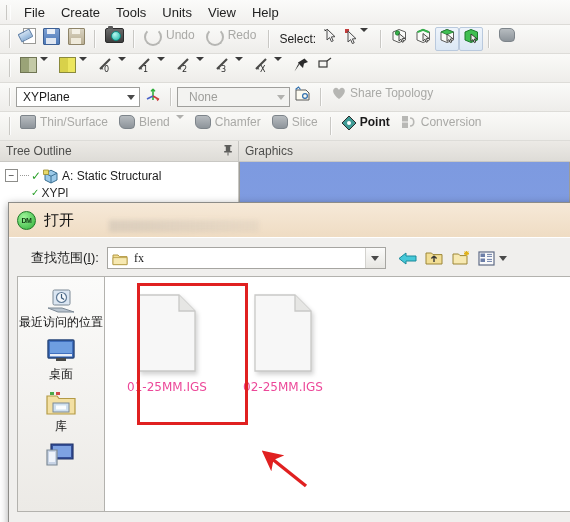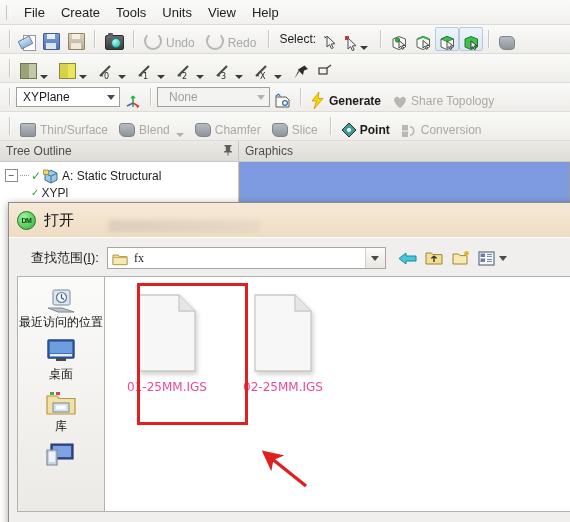--- a/index.html
+++ b/index.html
@@ -19,21 +19,21 @@
   .menubar .grip{width:3px;height:15px;border-left:1px solid #c8c7c3;
     border-right:1px solid #fdfdfd;margin-right:5px;}
   .menuitem{padding:2px 8px;font-size:13px;color:#222;white-space:nowrap;cursor:default;}
 
   
   .tbrow{display:flex;align-items:center;height:28px;
     background:linear-gradient(#fafaf8,#eeedea);
     border-bottom:1px solid #dddcd8;padding-left:4px;overflow:hidden;}
   .sep{width:1px;height:18px;background:#c9c8c4;
     border-right:1px solid #fcfcfc;margin:0 5px;flex:none;}
-  .tbbtn{display:flex;align-items:flex-end;height:22px;padding:0 3px;border:1px solid transparent;
+  .tbbtn{display:flex;align-items:flex-start;height:22px;padding:0 3px;border:1px solid transparent;
     border-radius:2px;flex:none;}
   .tbbtn.active{border:1px solid #b9c9dd;background:linear-gradient(#eef4fb,#dbe7f4);}
   .lbl{font-size:12px;margin:0 3px 0 4px;white-space:nowrap;}
   .lbl.dis{color:#a9a9a6;}
   .caret{width:0;height:0;border-left:4px solid transparent;border-right:4px solid transparent;
     border-top:4px solid #3b3b3b;margin:0 3px;flex:none;}
   .caret.dis{border-top-color:#b0b0ad;}
 
   
   .ico{position:relative;flex:none;}
@@ -360,21 +360,21 @@
         <svg width="17" height="16" viewBox="0 0 17 16">
           <rect x="2" y="4" width="8" height="6" fill="none" stroke="#3a3a38" stroke-width="1.2"></rect>
           <path d="M10 4 L14 1" stroke="#3a3a38" stroke-width="1.2"></path>
         </svg>
       </span>
     </div>
   </div>
 
   <div class="tbrow">
     <div class="sep"></div>
-    <div class="combo" style="width:104px">
+    <div class="combo" style="width:124px">
       <span class="cv">XYPlane</span>
       <span class="arrowbox">
           <span class="triangle"></span>
         </span>
     </div>
     <div class="tbbtn">
       <span class="ico axisico">
         <svg width="18" height="16" viewBox="0 0 18 16">
           <path d="M9 14 L9 3" stroke="#2fae3c" stroke-width="1.6"></path>
           <path d="M9 3 l-2 2.4 M9 3 l2 2.4" stroke="#2fae3c" stroke-width="1.4" fill="none"></path>
@@ -394,28 +394,20 @@
     <div class="tbbtn">
       <span class="ico" style="width:17px;height:15px">
         <svg width="18" height="16" viewBox="0 0 18 16">
           <path d="M2 4 L12 4 L15 7 L15 14 L2 14 Z" fill="#fcfaf0" stroke="#5a5a58" stroke-width="1"></path>
           <circle cx="11" cy="10" r="2.4" fill="none" stroke="#2f6fae" stroke-width="1.2"></circle>
           <path d="M1.5 3.5 l3 -2.5 l2 2.5" stroke="#2f6fae" stroke-width="1.2" fill="none"></path>
         </svg>
       </span>
     </div>
     <div class="sep"></div>
-    <div class="tbbtn">
-      <span class="ico bolt">
-        <svg width="14" height="17" viewBox="0 0 14 17">
-          <path d="M8 0 L1 9 L5.5 9 L3 17 L12 6.5 L7 6.5 Z" fill="#ffd400" stroke="#c79a00" stroke-width=".8"></path>
-        </svg>
-      </span>
-      <span class="lbl" style="font-weight:bold">Generate</span>
-    </div>
     <div class="tbbtn">
       <span class="ico heart">
         <svg width="16" height="14" viewBox="0 0 16 14">
           <path d="M8 13 C1 8 1 3 4.2 2 C6 1.4 7.4 2.8 8 4 C8.6 2.8 10 1.4 11.8 2 C15 3 15 8 8 13 Z" fill="#b6b6b3"></path>
         </svg>
       </span>
       <span class="lbl dis">Share Topology</span>
     </div>
   </div>
 

